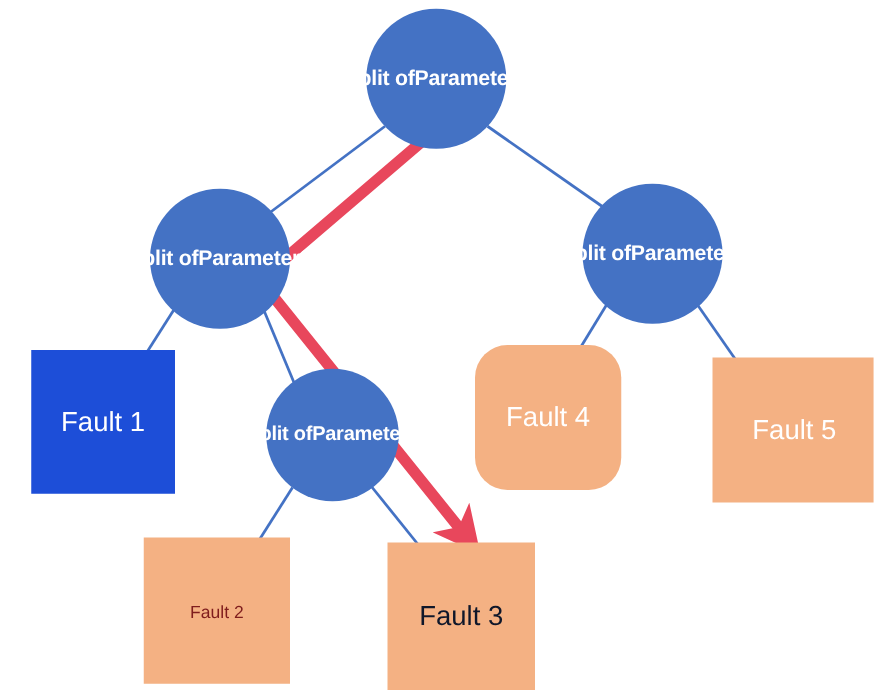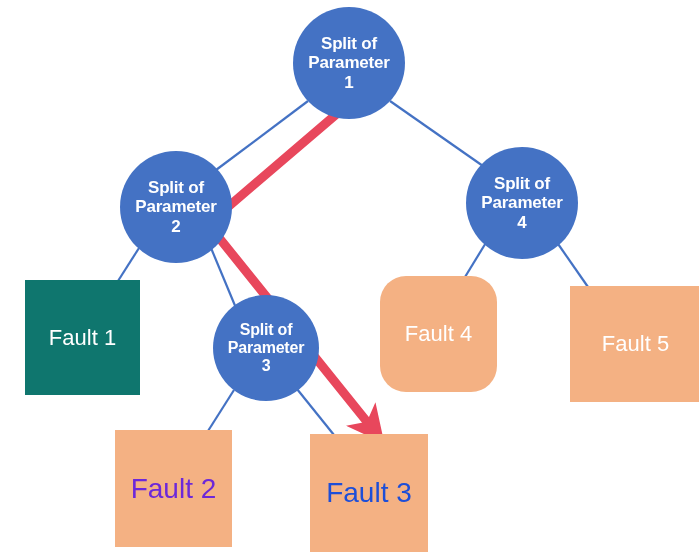--- a/index.html
+++ b/index.html
@@ -24,21 +24,20 @@
     width: 699px;
     height: 554px;
   }
   .node-circle {
     position: absolute;
     border-radius: 50%;
     background: #4472C4;
     color: #ffffff;
     font-weight: bold;
     display: flex;
-    flex-direction: column;
     align-items: center;
     justify-content: center;
     text-align: center;
     line-height: 1.12;
     letter-spacing: -0.2px;
     z-index: 3;
   }
   .node-circle .ln {
     display: block;
     white-space: nowrap;
@@ -95,27 +94,27 @@
     <span class="ln">Parameter</span>
     <span class="ln">4</span>
   </div>
 
   <div class="node-circle" id="node-split-3" style="left: 213px; top: 295px; width: 106px; height: 106px; font-size: 16px; background: rgb(68, 114, 196); color: rgb(255, 255, 255);">
     <span class="ln">Split of</span>
     <span class="ln">Parameter</span>
     <span class="ln">3</span>
   </div>
 
-  <div class="leaf-box" id="leaf-0" style="left: 25px; top: 280px; width: 115px; height: 115px; font-size: 22px; background: #0f766e; color: rgb(255, 255, 255); text-align: center;">
+  <div class="leaf-box" id="leaf-0" style="left: 25px; top: 280px; width: 115px; height: 115px; font-size: 22px; background: #1d4ed8; color: rgb(255, 255, 255); text-align: center;">
     <span>Fault 1</span>
   </div>
-  <div class="leaf-box" id="leaf-1" style="left: 115px; top: 430px; width: 117px; height: 117px; font-size: 28px; background: rgb(244, 177, 131); color: #6d28d9;">
+  <div class="leaf-box" id="leaf-1" style="left: 115px; top: 430px; width: 117px; height: 117px; font-size: 14px; background: rgb(244, 177, 131); color: #7f1d1d;">
     <span>Fault 2</span>
   </div>
-  <div class="leaf-box" id="leaf-2" style="left: 310px; top: 434px; width: 118px; height: 118px; font-size: 28px; background: rgb(244, 177, 131); color: #1d4ed8; justify-content: center;">
+  <div class="leaf-box" id="leaf-2" style="left: 310px; top: 434px; width: 118px; height: 118px; font-size: 22px; background: rgb(244, 177, 131); color: #0f172a; justify-content: center;">
     <span>Fault 3</span>
   </div>
   <div class="leaf-box" id="leaf-3" style="left: 380px; top: 276px; width: 117px; height: 116px; font-size: 22px; background: rgb(244, 177, 131); color: rgb(255, 255, 255); border-radius: 26px;">
     <span>Fault 4</span>
   </div>
   <div class="leaf-box" id="leaf-4" style="left: 570px; top: 286px; width: 131px; height: 116px; font-size: 22px; background: rgb(244, 177, 131); color: rgb(255, 255, 255);">
     <span>Fault 5</span>
   </div>
 
 </div>

